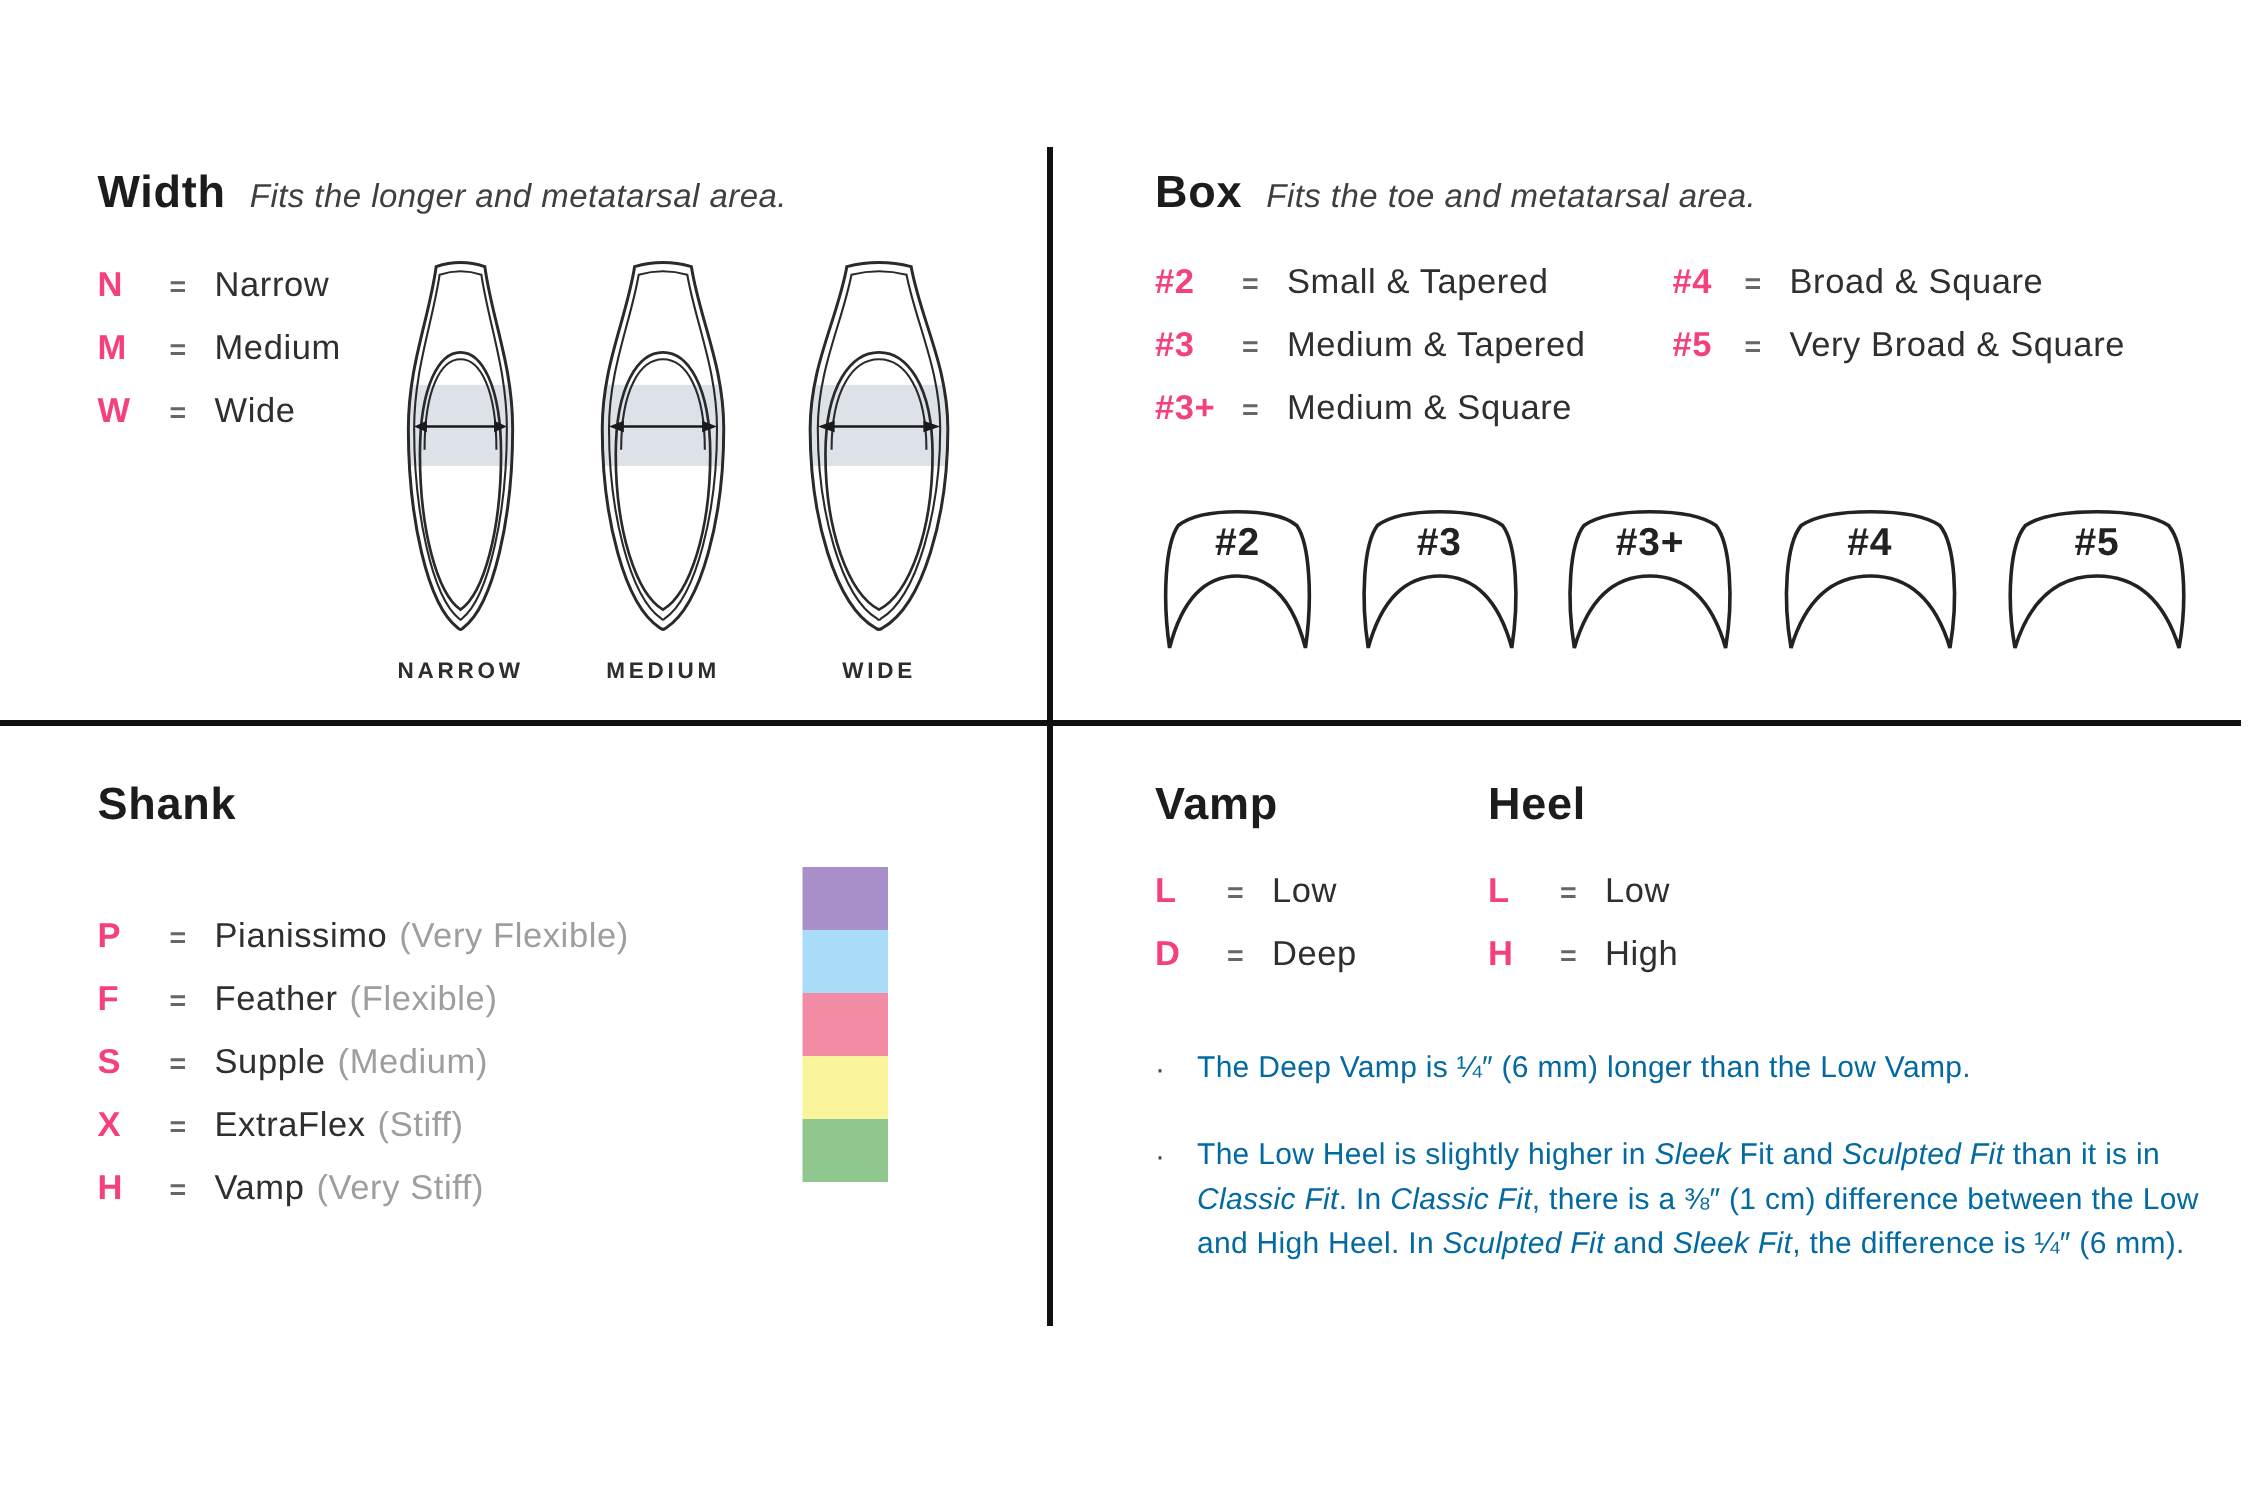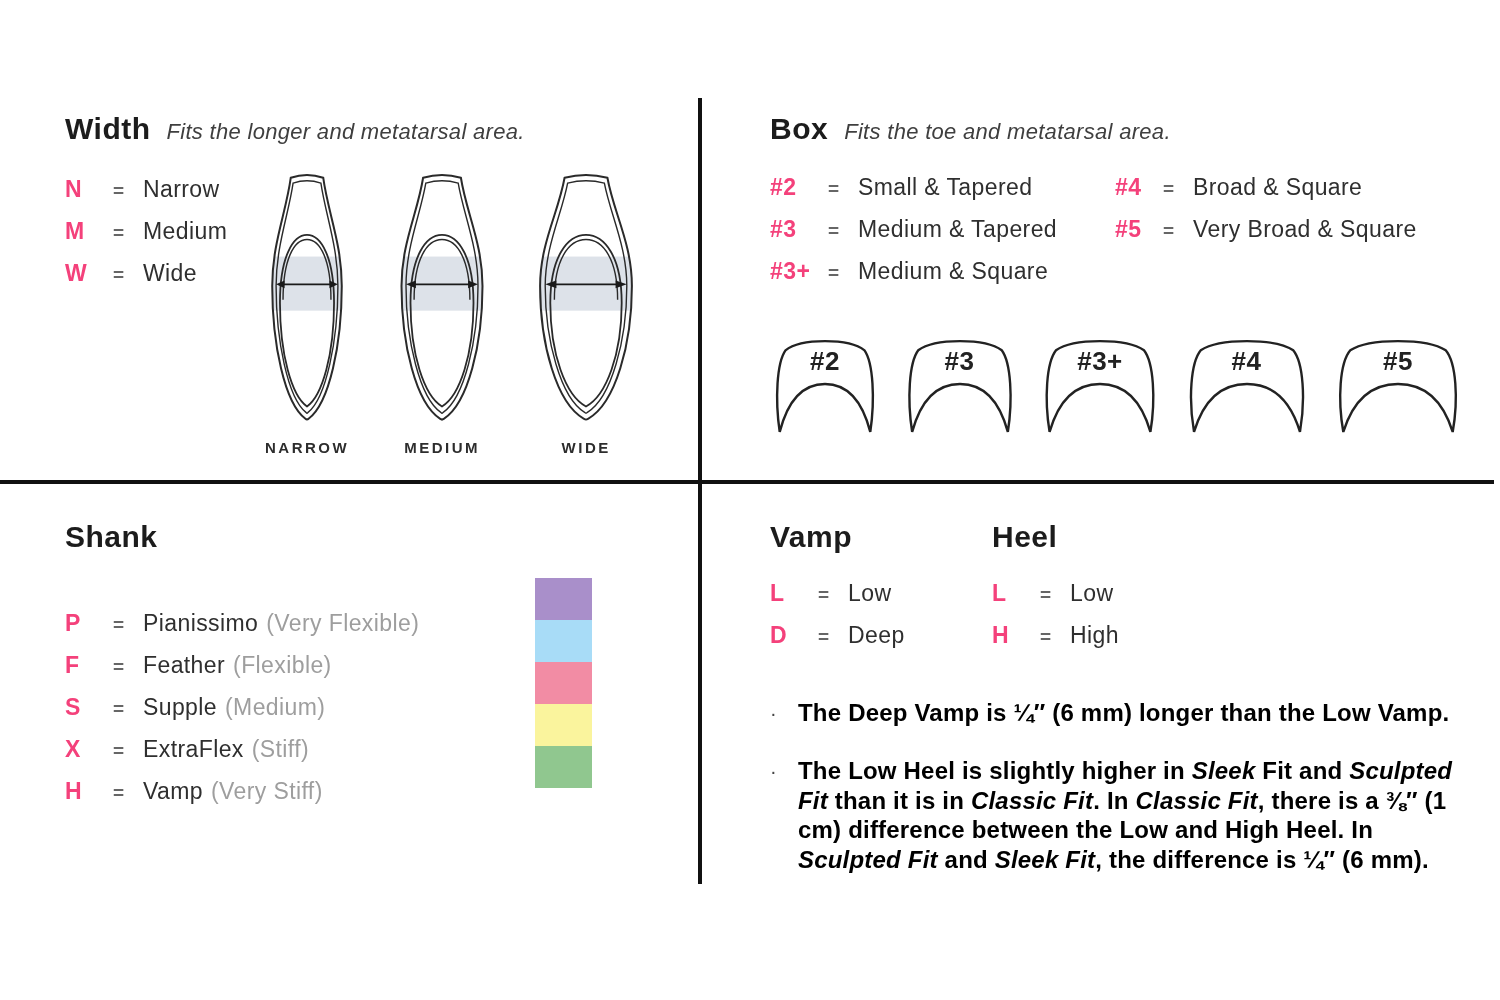--- a/index.html
+++ b/index.html
@@ -51,21 +51,21 @@
   .shank-note{margin-top:26px;font-style:italic;font-size:21.5px;color:#3c3c3c;line-height:28px;letter-spacing:0.2px;}
 
   
   .vh-col{position:absolute;top:0;}
   .vh-col.heel{left:222px;}
   .vh-col .legend{margin-top:26px;}
 
   .bullets{position:absolute;left:0px;top:178px;width:700px;}
   .bullet{display:flex;margin-bottom:28px;}
   .bullet-dot{width:28px;color:#444;font-size:20px;line-height:30px;flex:0 0 28px;}
-  .bullet-text{font-size:24px;line-height:29.5px;color:#000000;letter-spacing:0.2px;font-weight:bold;}
+  .bullet-text{font-size:20px;line-height:29.5px;color:#0369a1;letter-spacing:0.2px;}
 </style>
 </head>
 <body>
 
 <div class="canvas">
 
   <div class="v-divider"></div>
   <div class="h-divider"></div>
 
   <div class="quad q-tl">

